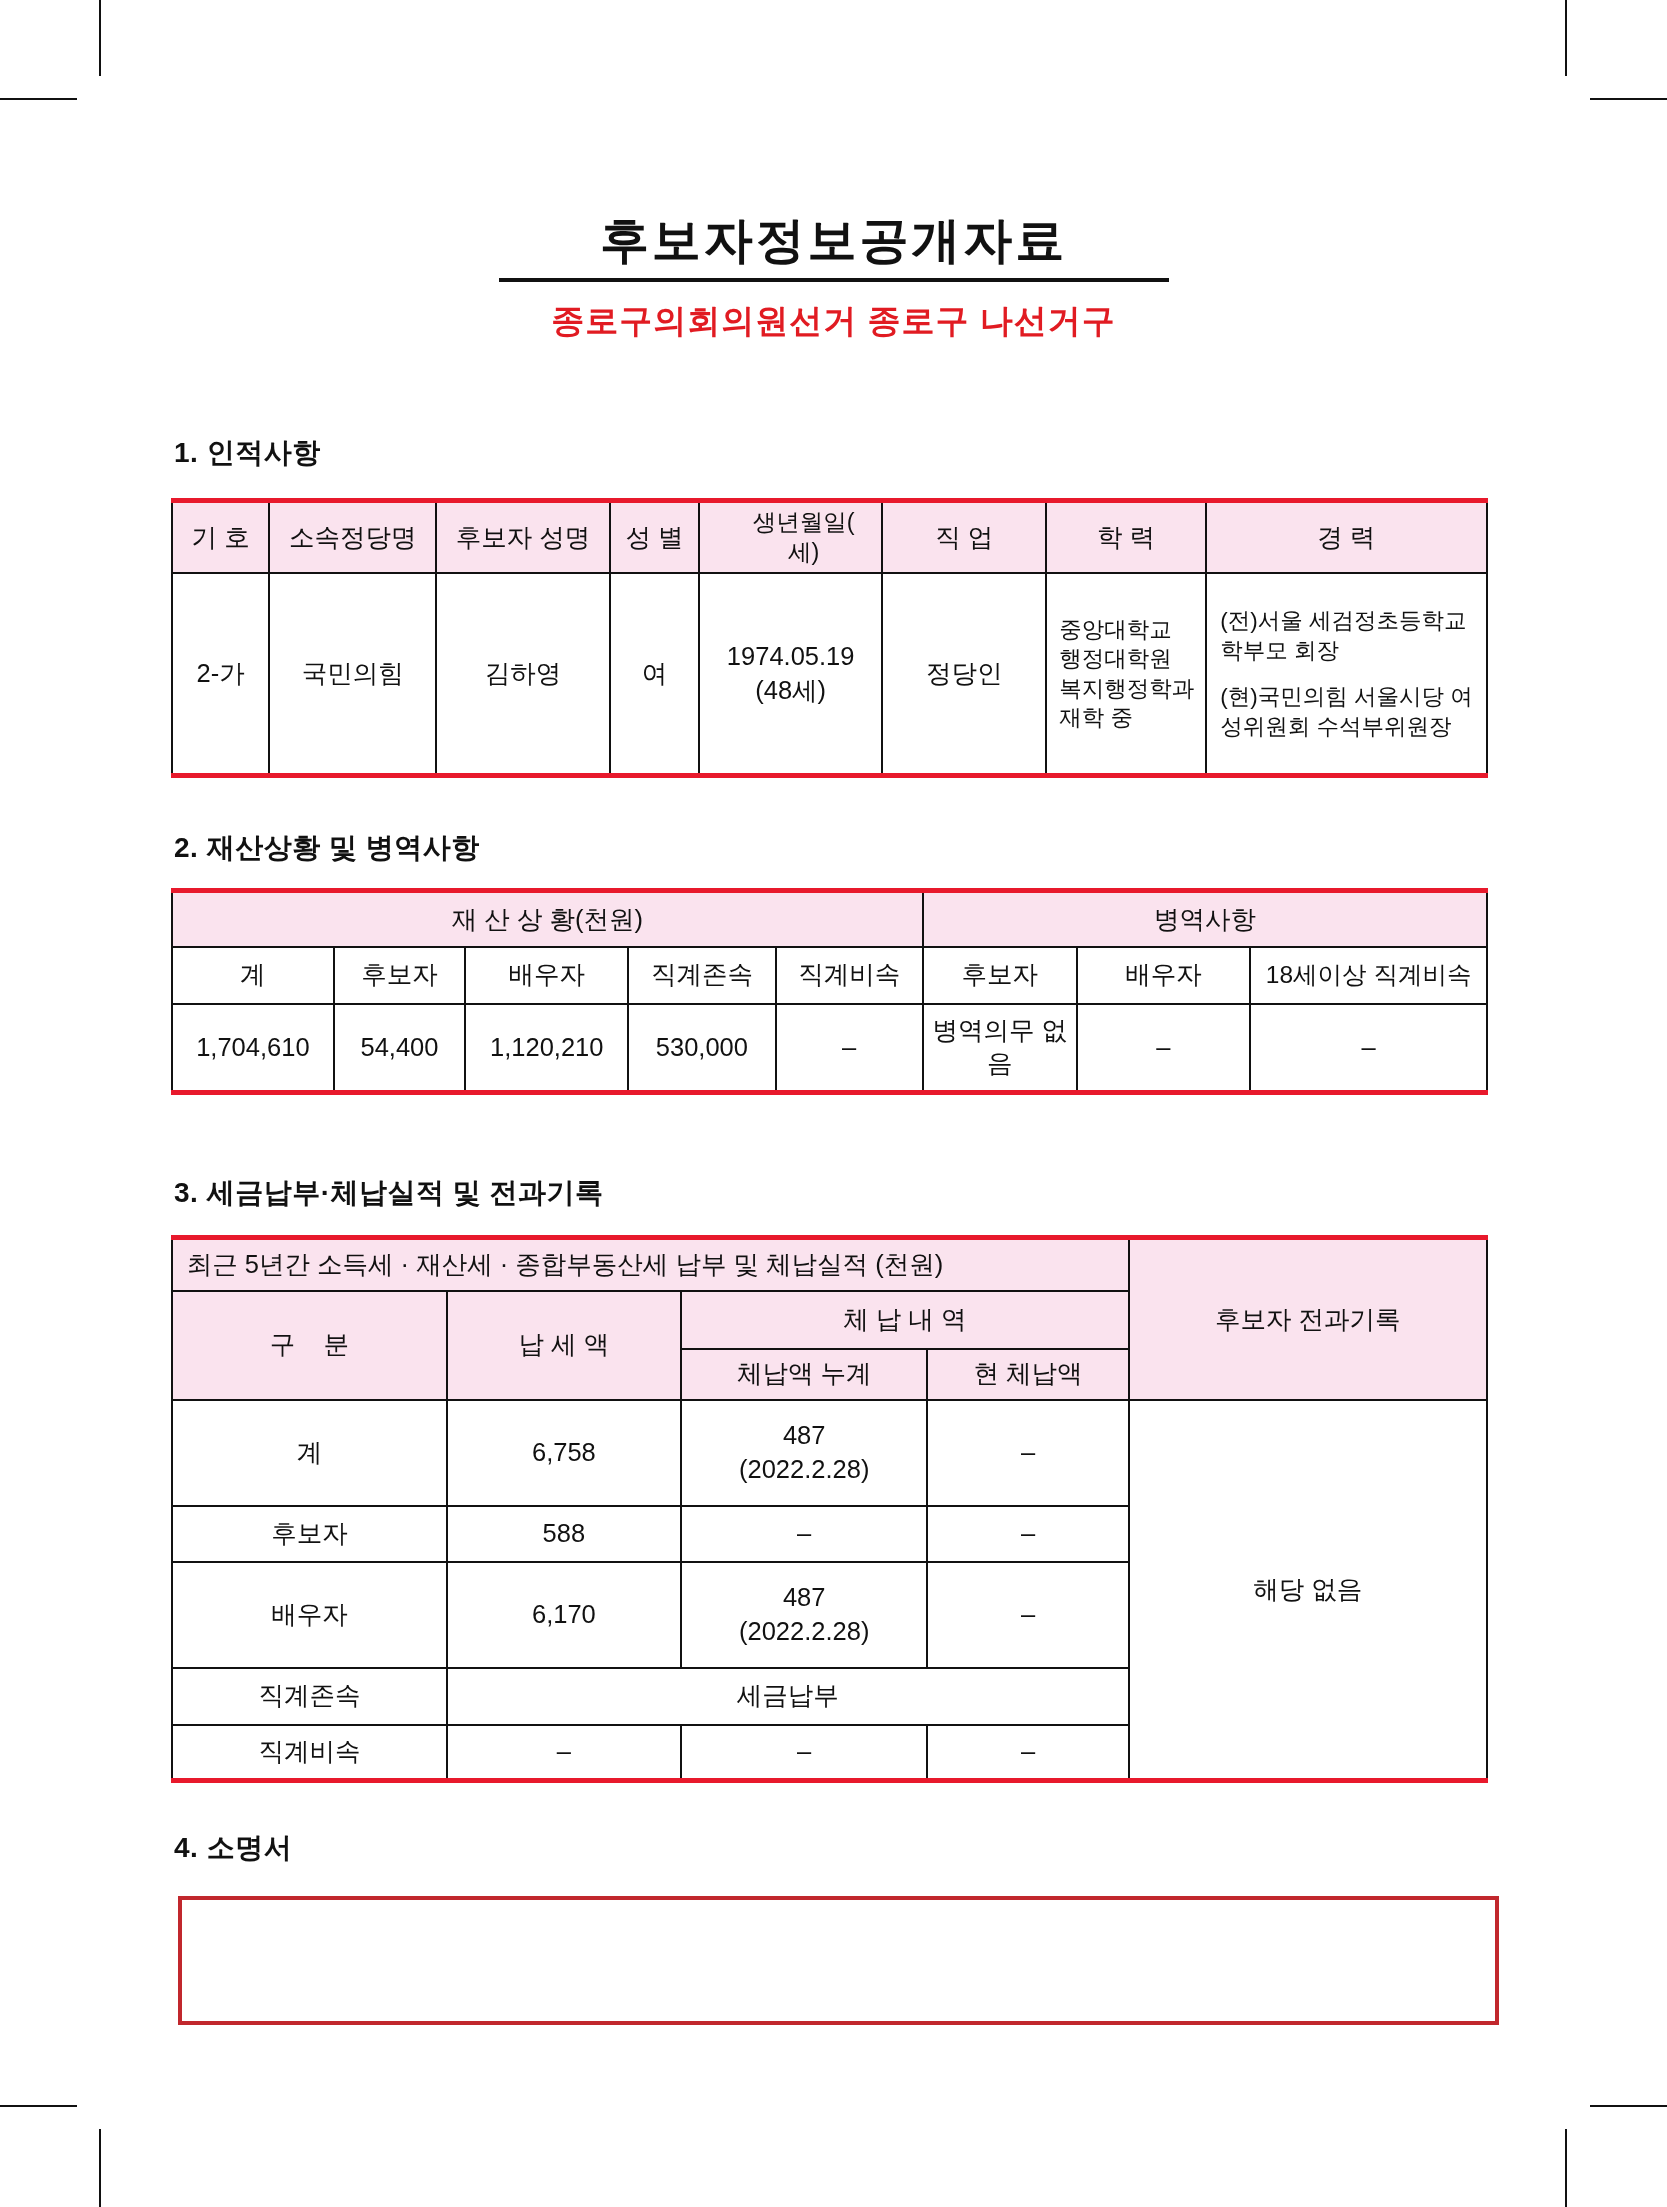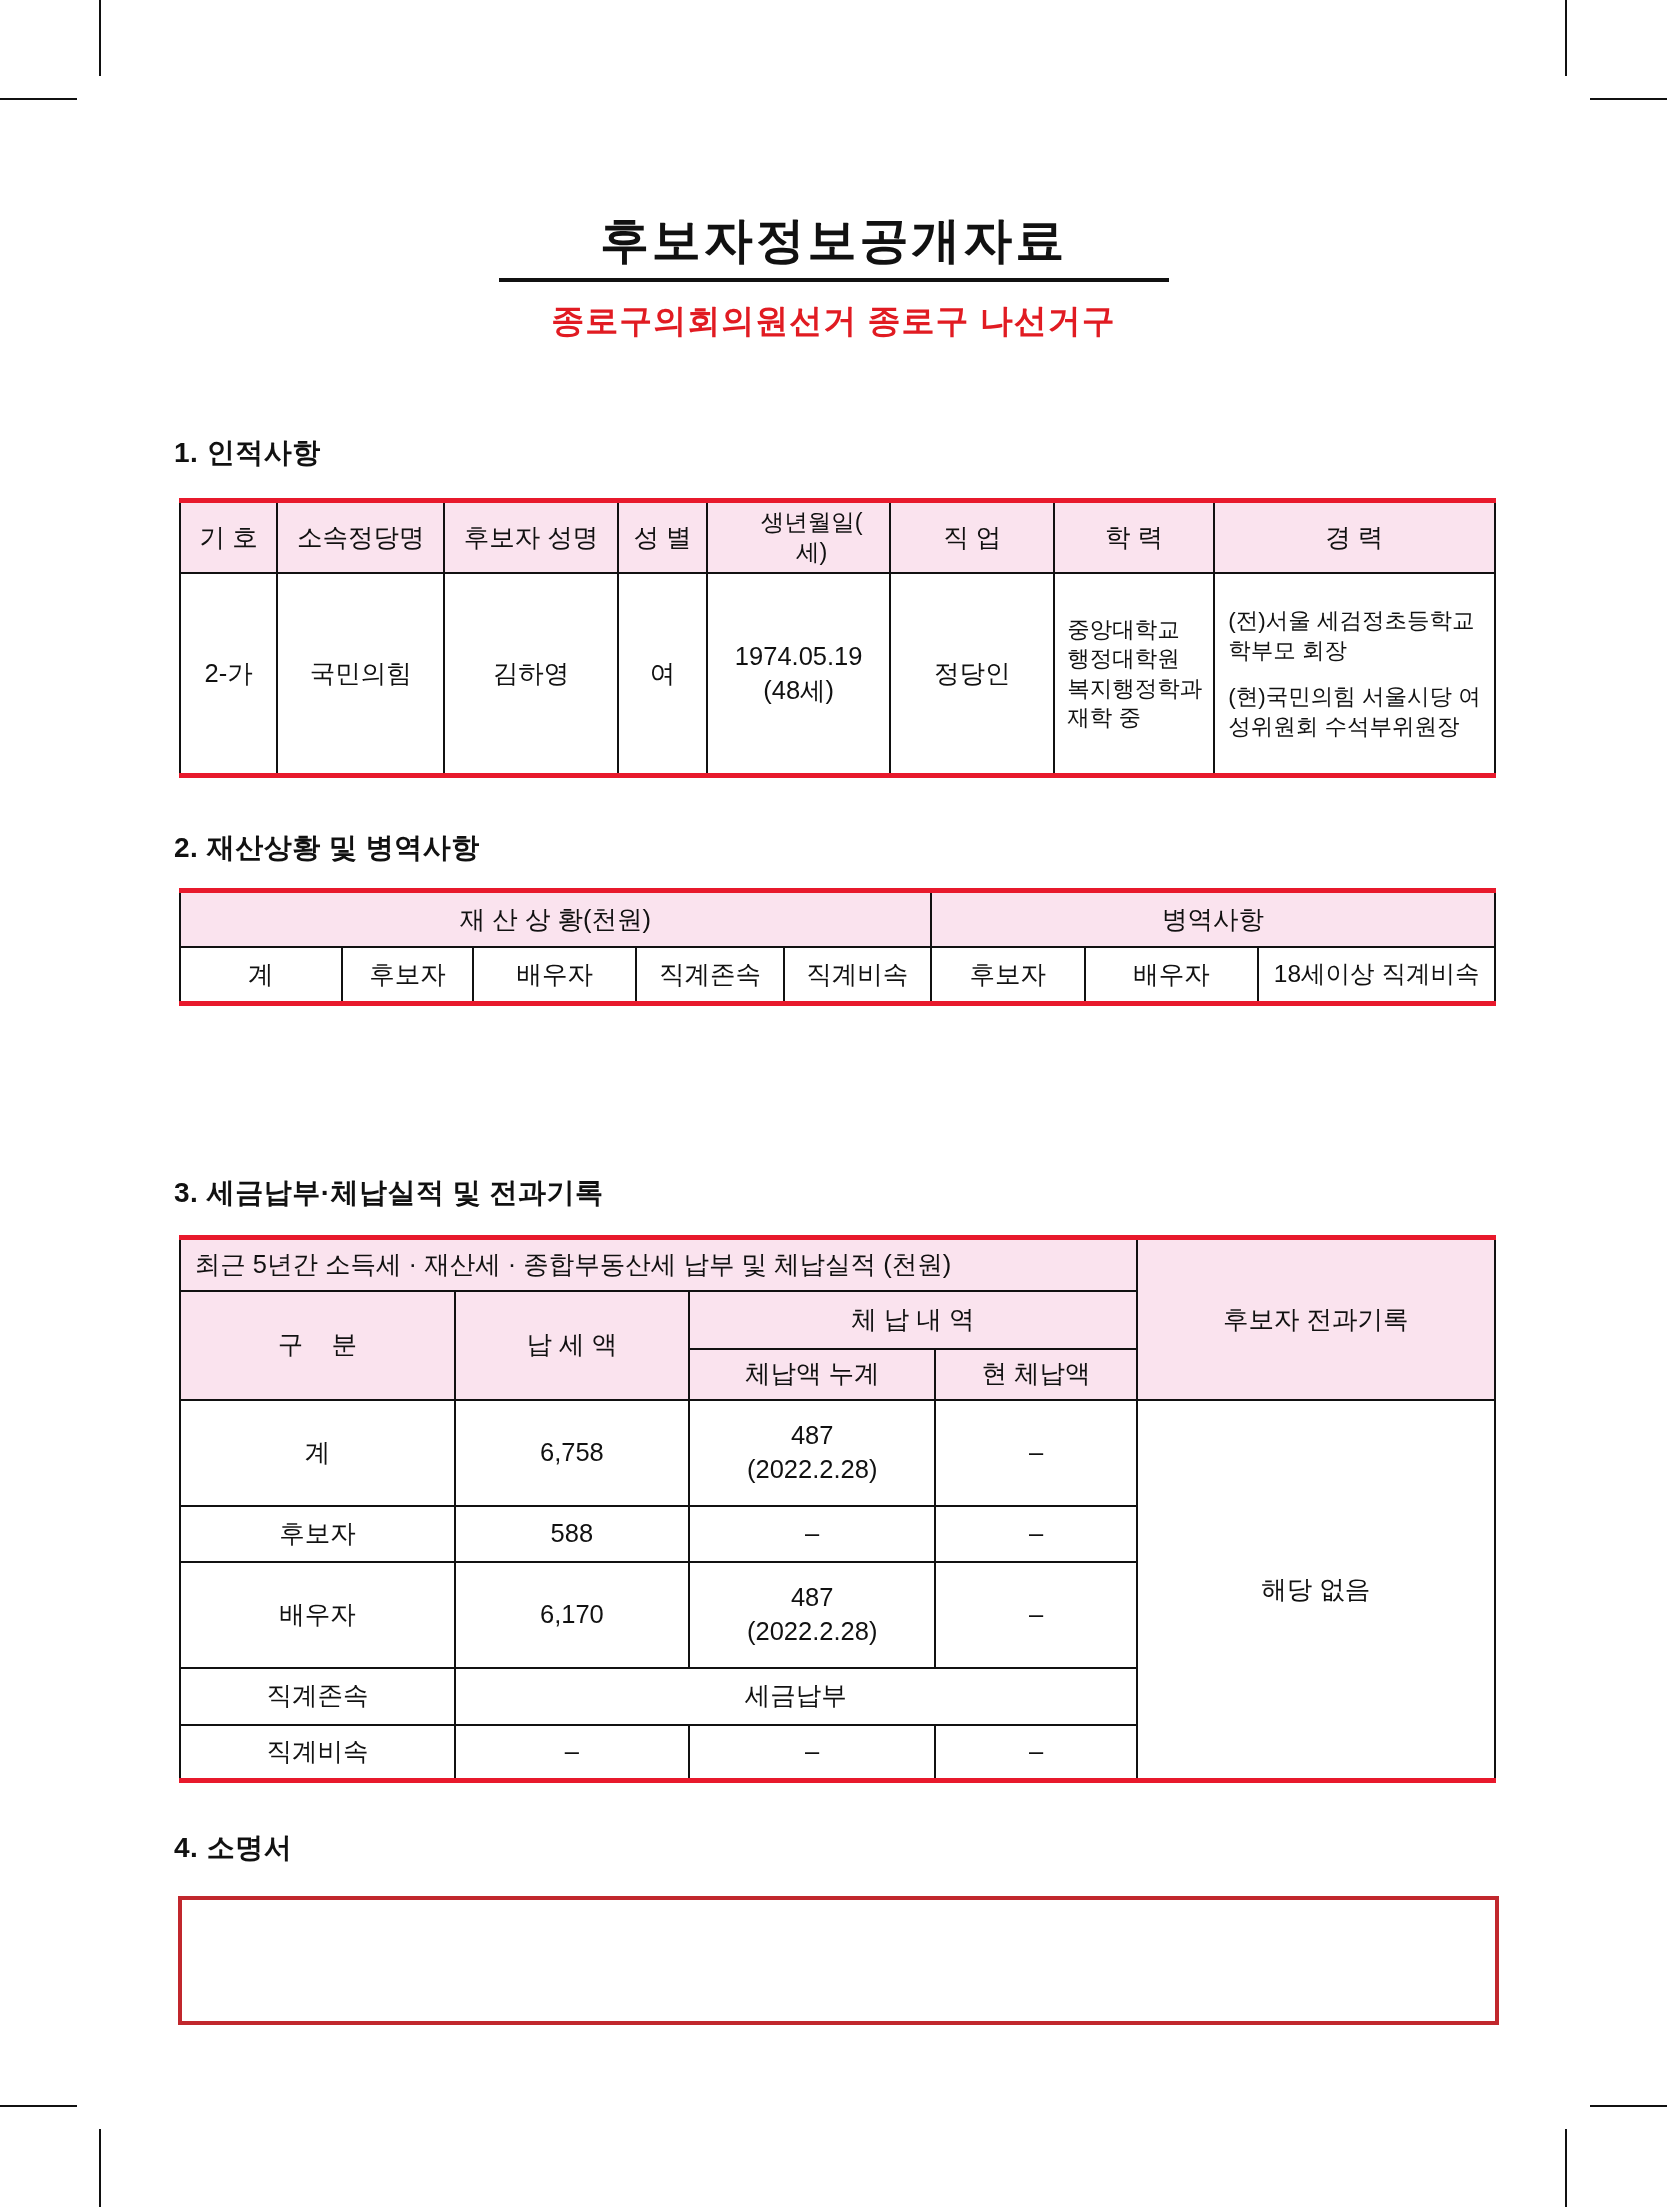--- a/index.html
+++ b/index.html
@@ -12,21 +12,21 @@
   .crop{position:absolute;background:#111;}
   
   .title-block{position:absolute;left:0;top:214px;width:100%;text-align:center;}
   .doc-title{font-size:49px;font-weight:bold;letter-spacing:2.9px;line-height:1.1;}
   .title-underline{width:670px;height:3.9px;background:#111;margin:9.8px auto 0 auto;}
   .doc-subtitle{margin-top:17.6px;font-size:33px;font-weight:bold;color:#e11b22;letter-spacing:1px;}
   
   .sec-h{position:absolute;left:174px;font-size:28px;font-weight:bold;letter-spacing:0.5px;}
   
   table.tbl{
-    position:absolute;left:179px;width:1317px;
+    position:absolute;left:171px;width:1317px;
     border-collapse:collapse;table-layout:fixed;
     border-top:5.9px solid #e8192c;border-bottom:5.9px solid #e8192c;
     border-left:2px solid #111;border-right:2px solid #111;
     font-size:25.5px;
   }
   table.tbl th,table.tbl td{
     border:2px solid #111;text-align:center;vertical-align:middle;
     padding:3.9px 5.9px;font-weight:normal;line-height:1.3;
   }
   .pink{background:#fae3ee;}
@@ -122,20 +122,30 @@
   <tr style="height:57px;">
     <td>계</td>
     <td>후보자</td>
     <td>배우자</td>
     <td>직계존속</td>
     <td>직계비속</td>
     <td>후보자</td>
     <td>배우자</td>
     <td style="font-size:24.5px;">18세이상 직계비속</td>
   </tr>
+  <tr style="height:89px;">
+    <td>1,704,610</td>
+    <td>54,400</td>
+    <td>1,120,210</td>
+    <td>530,000</td>
+    <td>–</td>
+    <td>병역의무 없음</td>
+    <td>–</td>
+    <td>–</td>
+  </tr>
   </tbody>
 </table>
 
 <div class="sec-h" style="top:1174px;">3. 세금납부·체납실적 및 전과기록</div>
 <table class="tbl" style="top:1235px;">
   <colgroup>
     <col style="width:20.9%">
       <col style="width:17.8%">
       <col style="width:18.75%">
       <col style="width:15.3%">

